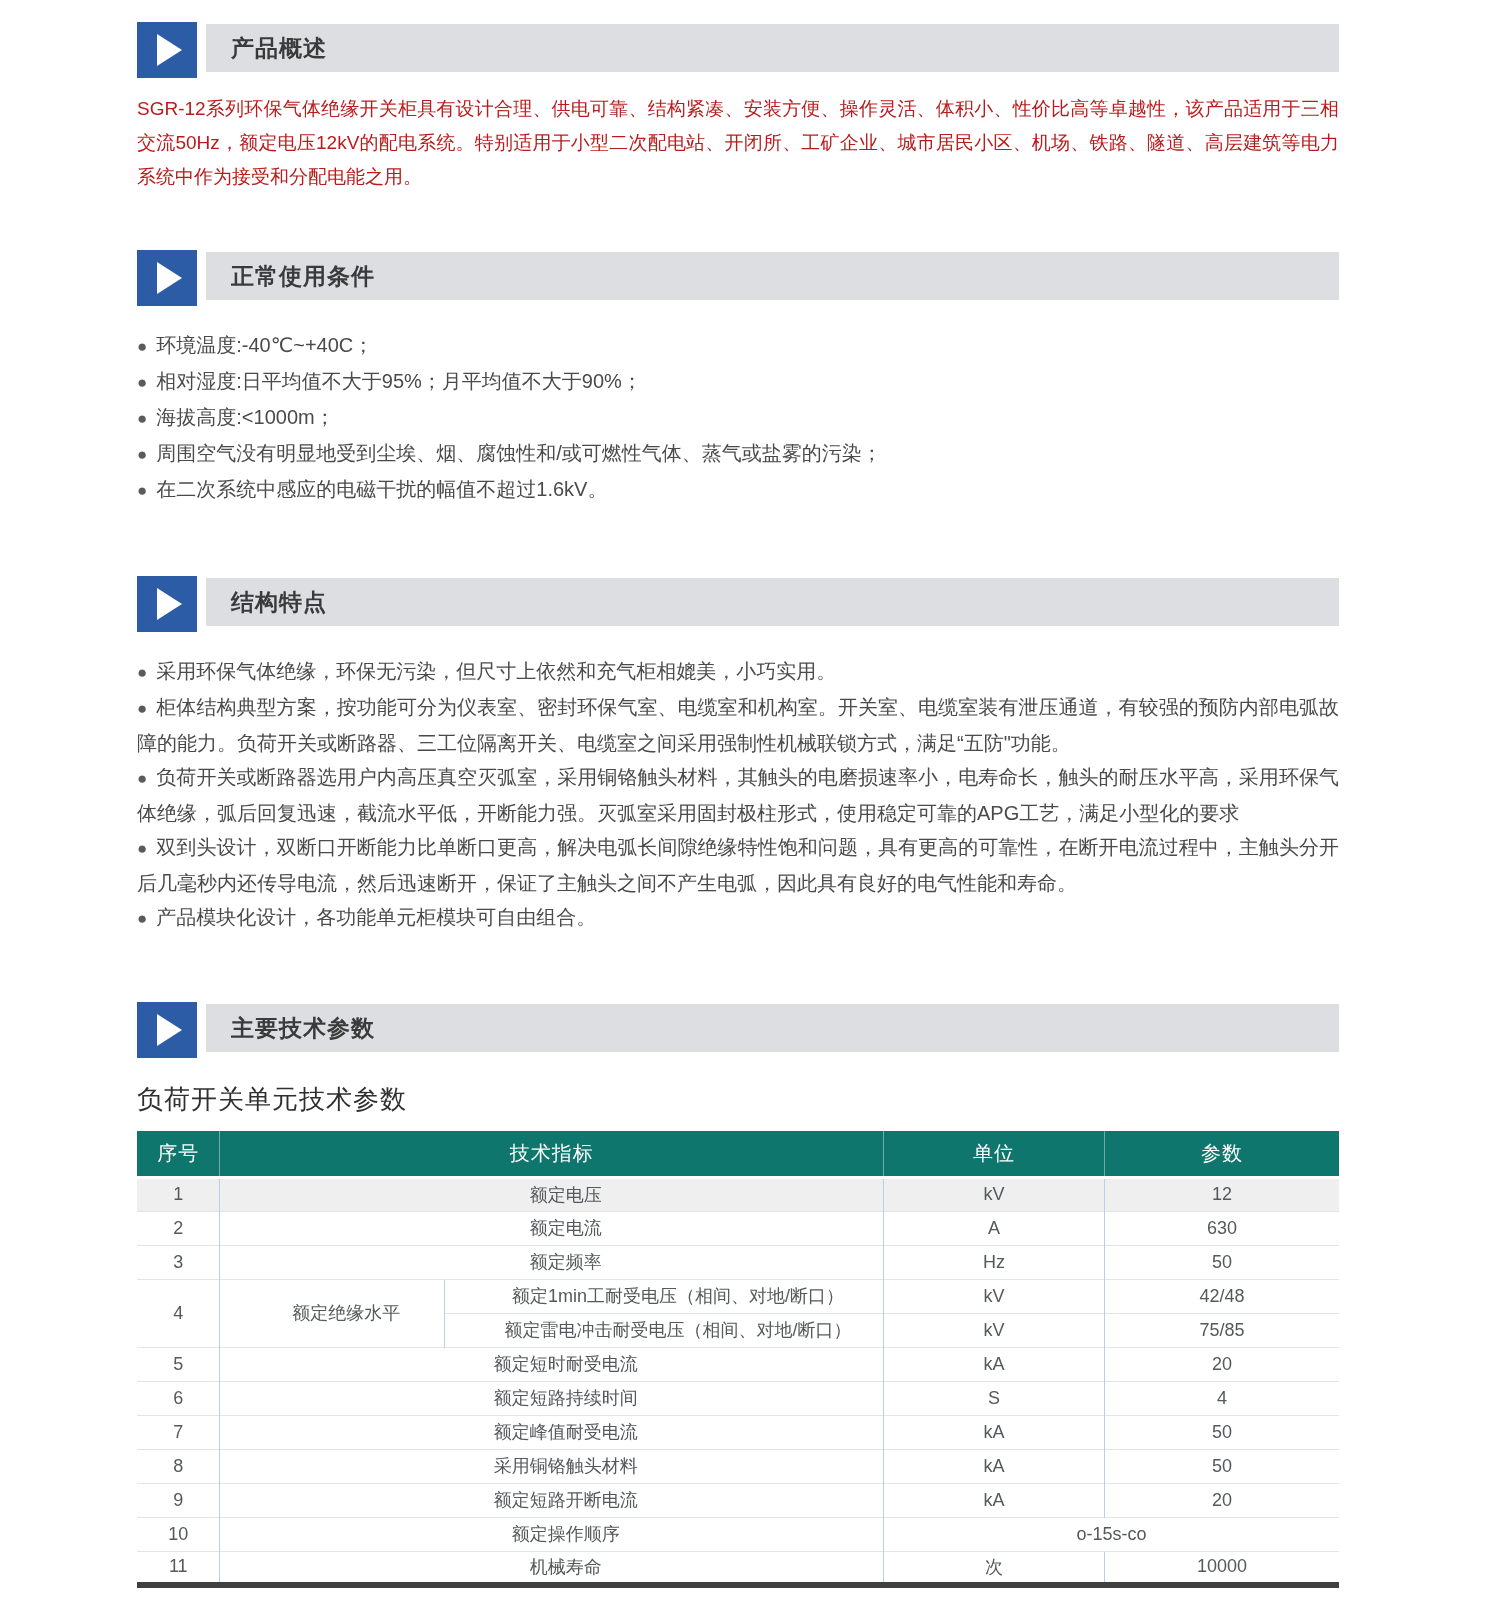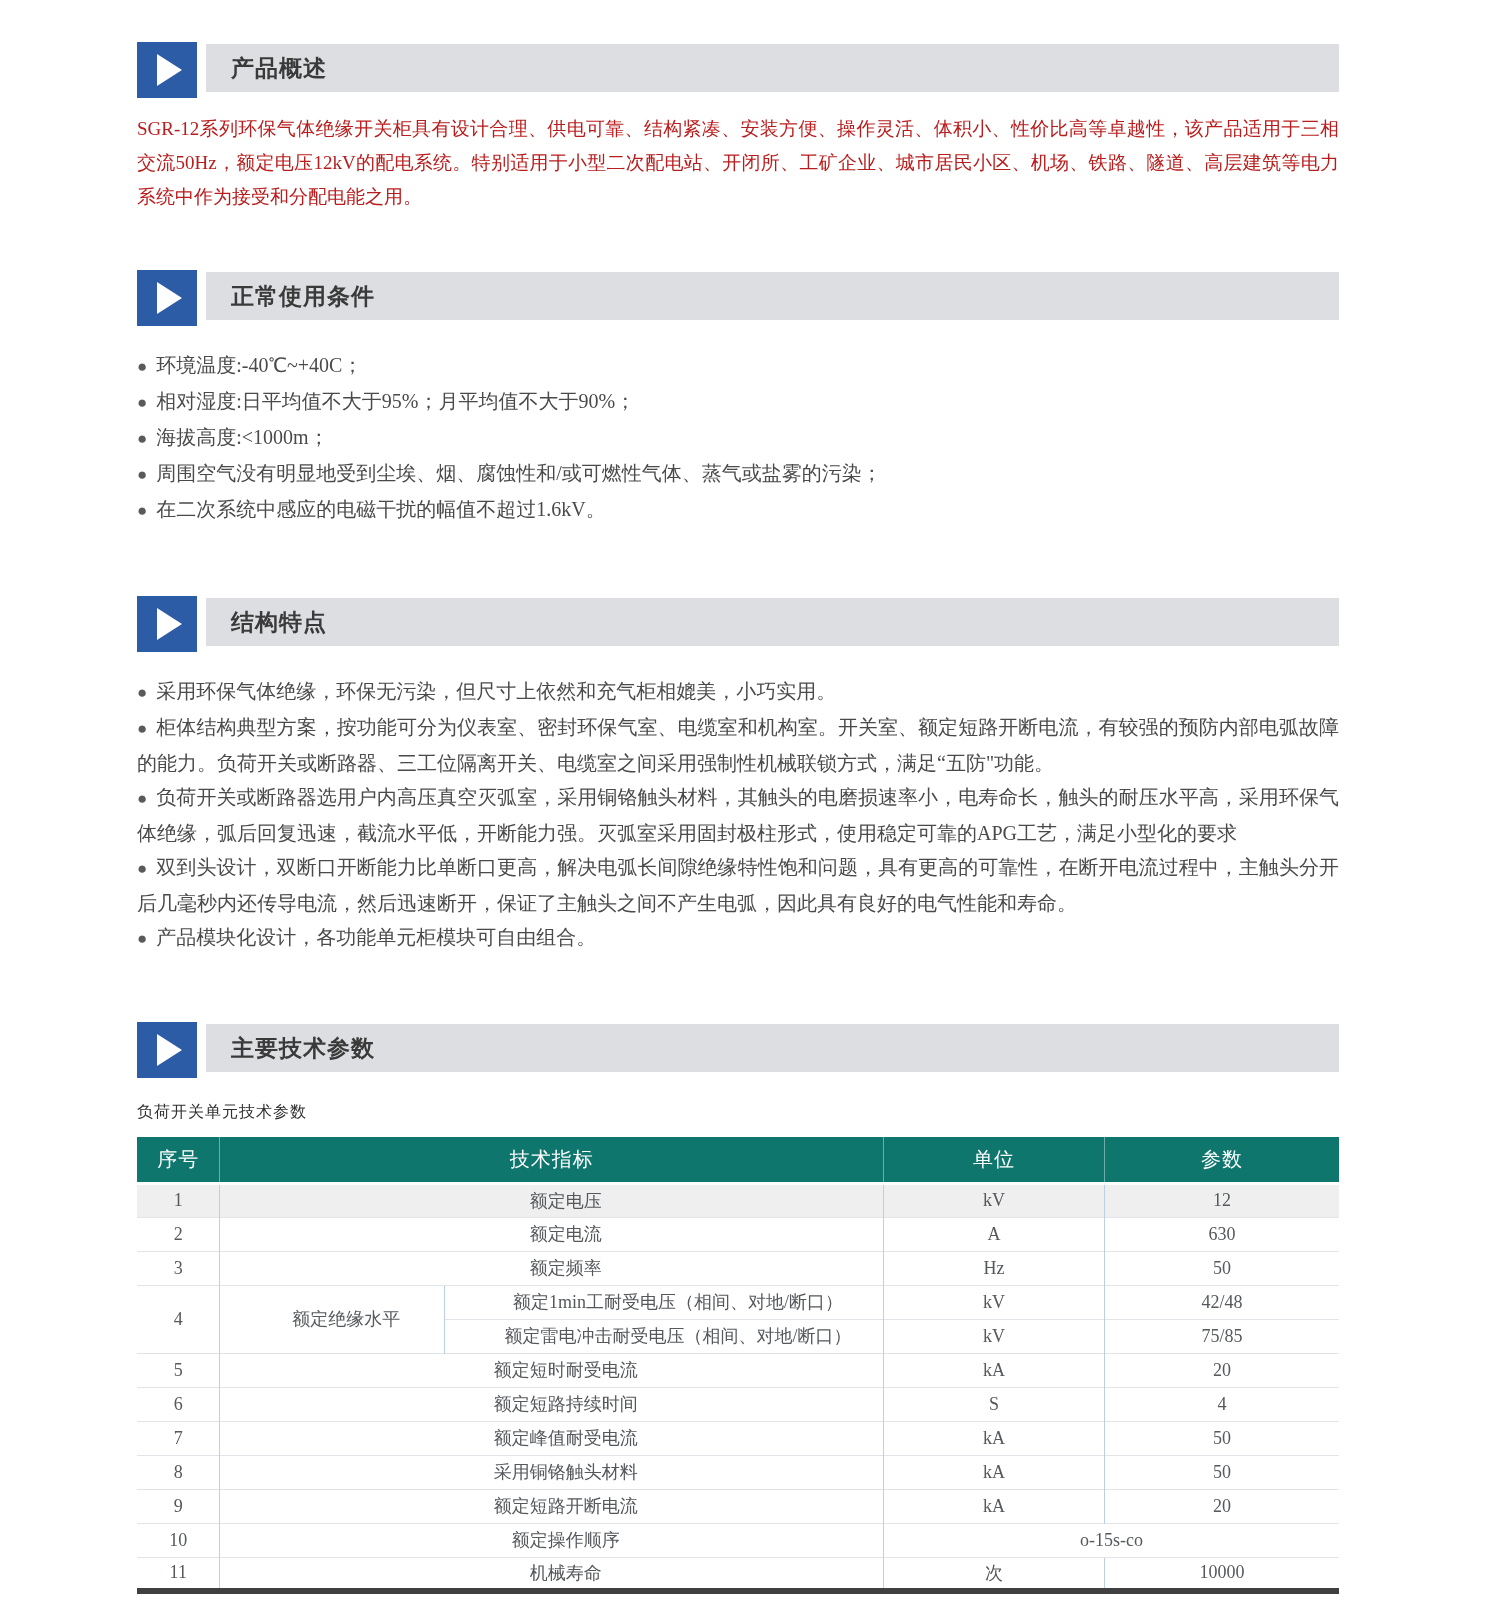--- a/index.html
+++ b/index.html
@@ -2,21 +2,21 @@
 <html><head>
 <meta charset="utf-8">
 <style>
   * { margin:0; padding:0; box-sizing:border-box; }
   html,body { background:#ffffff; }
   body {
     width:1500px; height:1608px; overflow:hidden;
     font-family:"Liberation Sans","DejaVu Sans",sans-serif;
     color:#4a4a4a;
   }
-  .page { padding:42px 161px 0 137px;font-family:Liberation Serif, serif; }
+  .page { padding:22px 161px 0 137px; }
 
   
   .sec-header { display:flex; align-items:flex-start; }
   .sec-icon {
     width:60px; height:56px; background:#2d5ca7; flex:0 0 auto;
     display:flex; align-items:center; justify-content:center;
   }
   .tri {
     width:0; height:0; margin-left:5px;
     border-left:25px solid #ffffff;
@@ -32,21 +32,21 @@
   .para { margin-top:14px; font-size:19px; line-height:34px; color:#b91c1c; text-align:justify; }
 
   .bullet-list { margin-top:22px; }
   .bullet-item { font-size:20px; line-height:34px; color:#4a4a4a; text-align:justify; }
   .dot { color:#5a5a5a; margin-right:9px; font-size:17px; }
 
   .mt-s2 { margin-top:56px; }
   .mt-s3 { margin-top:68px; }
   .mt-s4 { margin-top:66px; }
 
-  .subtitle { margin-top:24px; font-size:16px; color:#2f2f2f; letter-spacing:1px; }
+  .subtitle { margin-top:24px; font-size:26px; color:#2f2f2f; letter-spacing:1px; }
 
   table.params { width:100%; border-collapse:collapse; margin-top:14px; table-layout:fixed; }
   table.params thead th {
     background:#0f766e; color:#ffffff; font-size:20px; font-weight:normal;
     height:46px; border-bottom:3px solid #ffffff; letter-spacing:1px;
   }
   table.params thead th + th { border-left:1px solid rgba(255,255,255,0.40); }
   table.params td {
     height:34px; font-size:18px; color:#55585c; text-align:center;
     border-top:1px solid #e3e4e7; background:#ffffff;
@@ -96,21 +96,21 @@
     <div class="sec-header">
       <div class="sec-icon">
           <div class="tri"></div>
         </div>
       <div class="sec-bar">
         <span class="sec-title">结构特点</span>
       </div>
     </div>
     <div class="bullet-list">
         <div class="bullet-item"><span class="dot">●</span><span>采用环保气体绝缘，环保无污染，但尺寸上依然和充气柜相媲美，小巧实用。</span></div>
-        <div class="bullet-item"><span class="dot">●</span><span>柜体结构典型方案，按功能可分为仪表室、密封环保气室、电缆室和机构室。开关室、额定短路开断电流，有较强的预防内部电弧故障的能力。负荷开关或断路器、三工位隔离开关、电缆室之间采用强制性机械联锁方式，满足“五防"功能。</span></div>
+        <div class="bullet-item"><span class="dot">●</span><span>柜体结构典型方案，按功能可分为仪表室、密封环保气室、电缆室和机构室。开关室、电缆室装有泄压通道，有较强的预防内部电弧故障的能力。负荷开关或断路器、三工位隔离开关、电缆室之间采用强制性机械联锁方式，满足“五防"功能。</span></div>
         <div class="bullet-item"><span class="dot">●</span><span>负荷开关或断路器选用户内高压真空灭弧室，采用铜铬触头材料，其触头的电磨损速率小，电寿命长，触头的耐压水平高，采用环保气体绝缘，弧后回复迅速，截流水平低，开断能力强。灭弧室采用固封极柱形式，使用稳定可靠的APG工艺，满足小型化的要求</span></div>
         <div class="bullet-item"><span class="dot">●</span><span>双到头设计，双断口开断能力比单断口更高，解决电弧长间隙绝缘特性饱和问题，具有更高的可靠性，在断开电流过程中，主触头分开后几毫秒内还传导电流，然后迅速断开，保证了主触头之间不产生电弧，因此具有良好的电气性能和寿命。</span></div>
         <div class="bullet-item"><span class="dot">●</span><span>产品模块化设计，各功能单元柜模块可自由组合。</span></div>
       </div>
   </section>
 
   <section class="mt-s4">
     <div class="sec-header">
       <div class="sec-icon">
           <div class="tri"></div>

